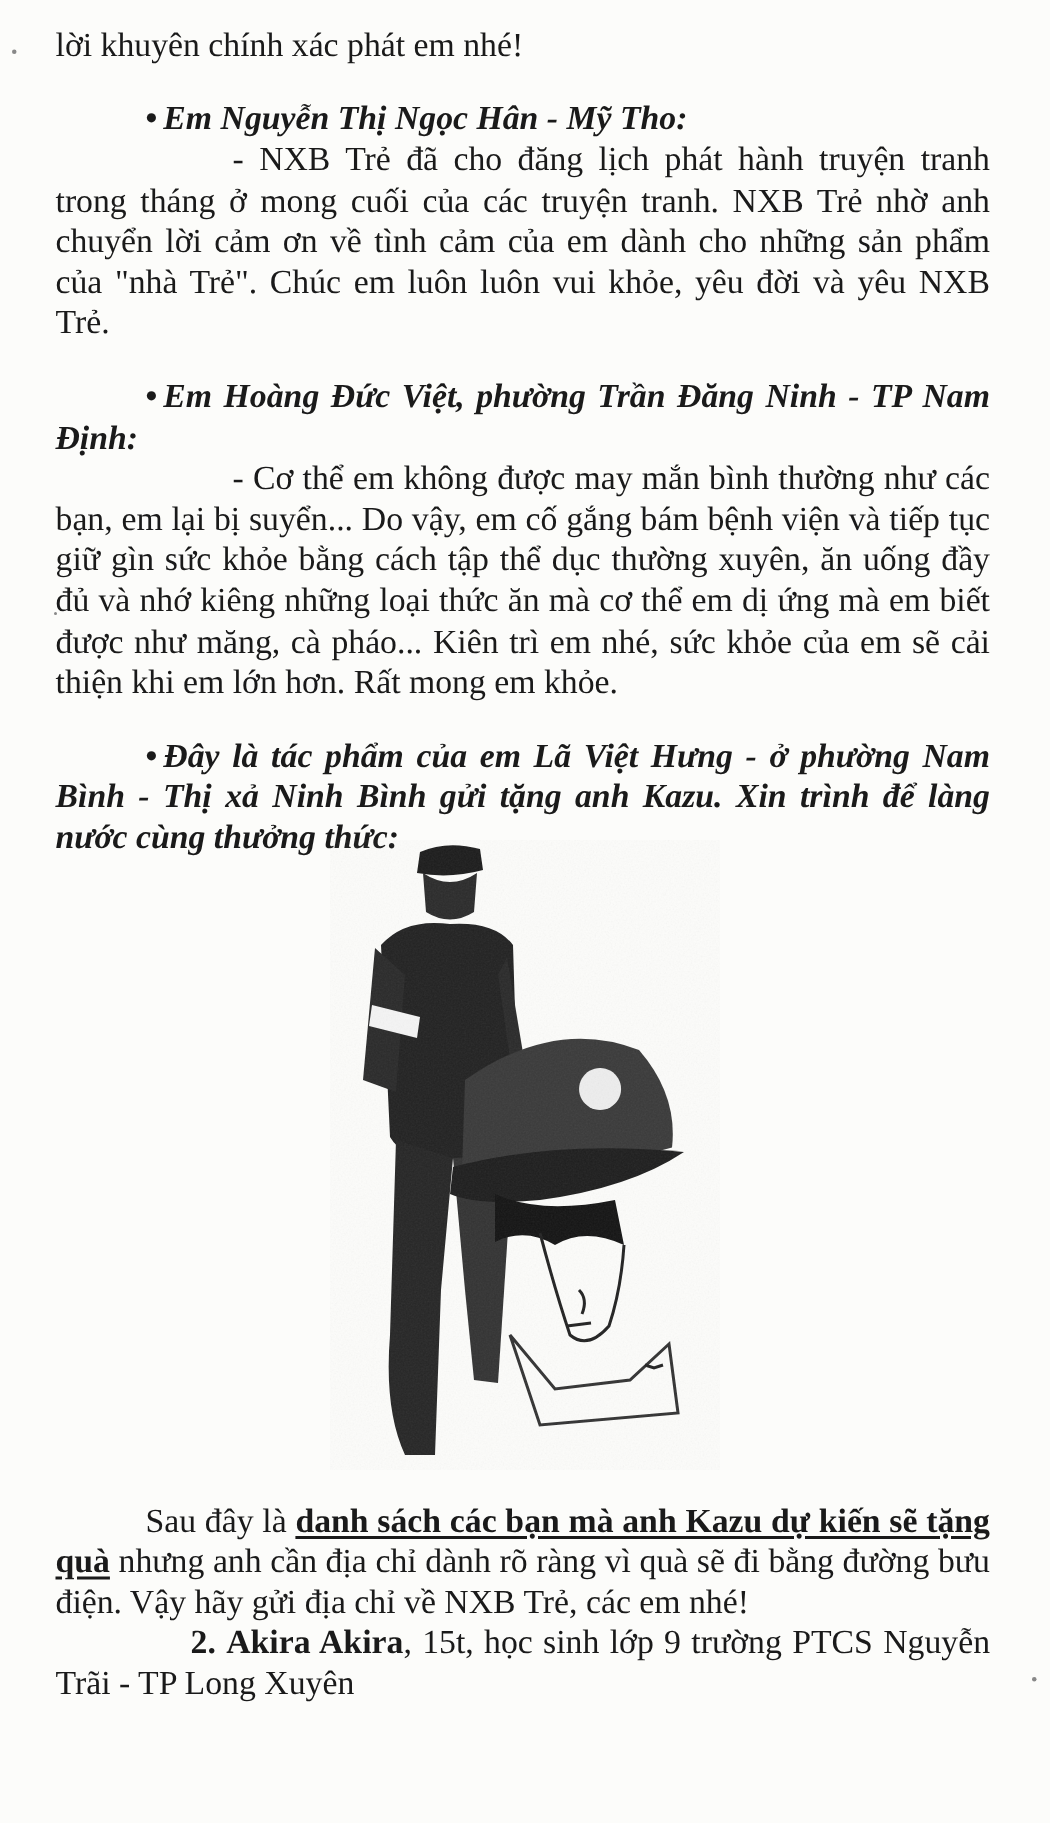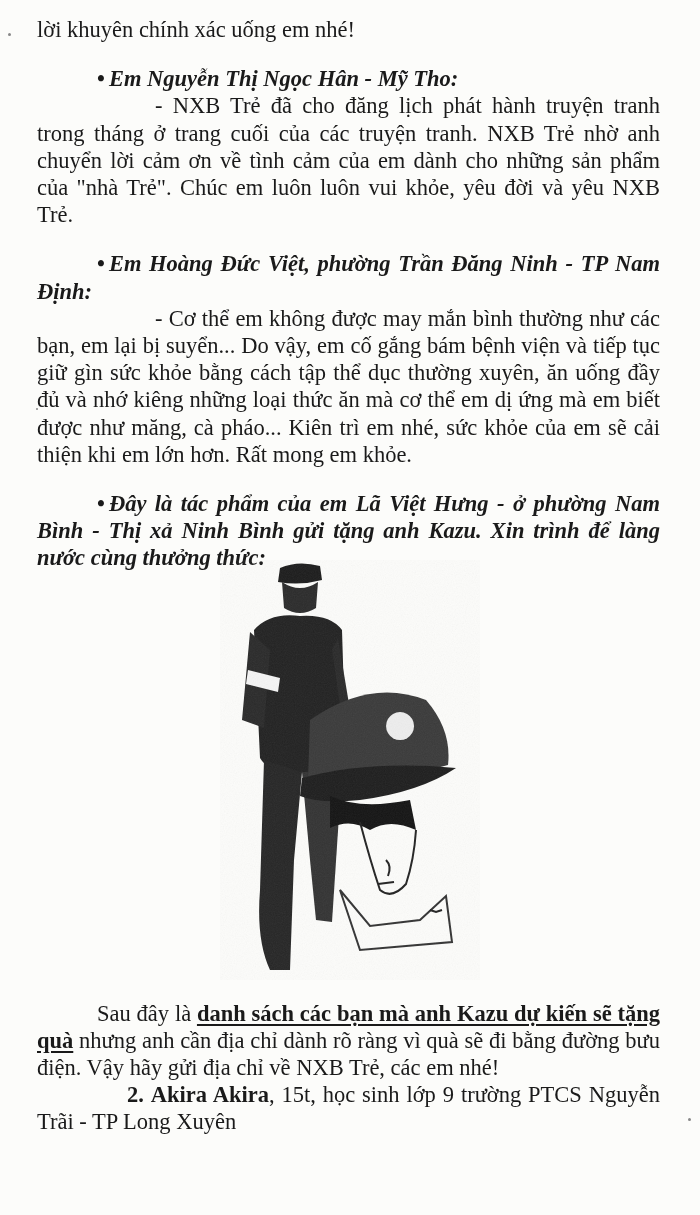--- a/index.html
+++ b/index.html
@@ -59,24 +59,24 @@
       position: absolute;
       background: #888;
       border-radius: 50%;
     }
   </style>
 </head>
 <body>
 
 <div class="page">
 
-  <p class="para">lời khuyên chính xác uống em nhé!</p>
+  <p class="para">lời khuyên chính xác phát em nhé!</p>
 
   <p class="heading indent-1"><span class="bullet">•</span><span>Em Nguyễn Thị Ngọc Hân - Mỹ Tho:</span></p>
-  <p class="para indent-2">- NXB Trẻ đã cho đăng lịch phát hành truyện tranh trong tháng ở trang cuối của các truyện tranh. NXB Trẻ nhờ anh chuyển lời cảm ơn về tình cảm của em dành cho những sản phẩm của "nhà Trẻ". Chúc em luôn luôn vui khỏe, yêu đời và yêu NXB Trẻ.</p>
+  <p class="para indent-2">- NXB Trẻ đã cho đăng lịch phát hành truyện tranh trong tháng ở mong cuối của các truyện tranh. NXB Trẻ nhờ anh chuyển lời cảm ơn về tình cảm của em dành cho những sản phẩm của "nhà Trẻ". Chúc em luôn luôn vui khỏe, yêu đời và yêu NXB Trẻ.</p>
 
   <p class="heading indent-1"><span class="bullet">•</span><span>Em Hoàng Đức Việt, phường Trần Đăng Ninh - TP Nam Định:</span></p>
   <p class="para indent-2">- Cơ thể em không được may mắn bình thường như các bạn, em lại bị suyển... Do vậy, em cố gắng bám bệnh viện và tiếp tục giữ gìn sức khỏe bằng cách tập thể dục thường xuyên, ăn uống đầy đủ và nhớ kiêng những loại thức ăn mà cơ thể em dị ứng mà em biết được như măng, cà pháo... Kiên trì em nhé, sức khỏe của em sẽ cải thiện khi em lớn hơn. Rất mong em khỏe.</p>
 
   <p class="heading indent-1"><span class="bullet">•</span><span>Đây là tác phẩm của em Lã Việt Hưng - ở phường Nam Bình - Thị xả Ninh Bình gửi tặng anh Kazu. Xin trình để làng nước cùng thưởng thức:</span></p>
 
   <div style="height:420px"></div>
 
   <p class="para indent-1" style="margin-top:8px"><span>Sau đây là </span><span class="underline-bold">danh sách các bạn mà anh Kazu dự kiến sẽ tặng quà</span><span> nhưng anh cần địa chỉ dành rõ ràng vì quà sẽ đi bằng đường bưu điện. Vậy hãy gửi địa chỉ về NXB Trẻ, các em nhé!</span></p>
 

